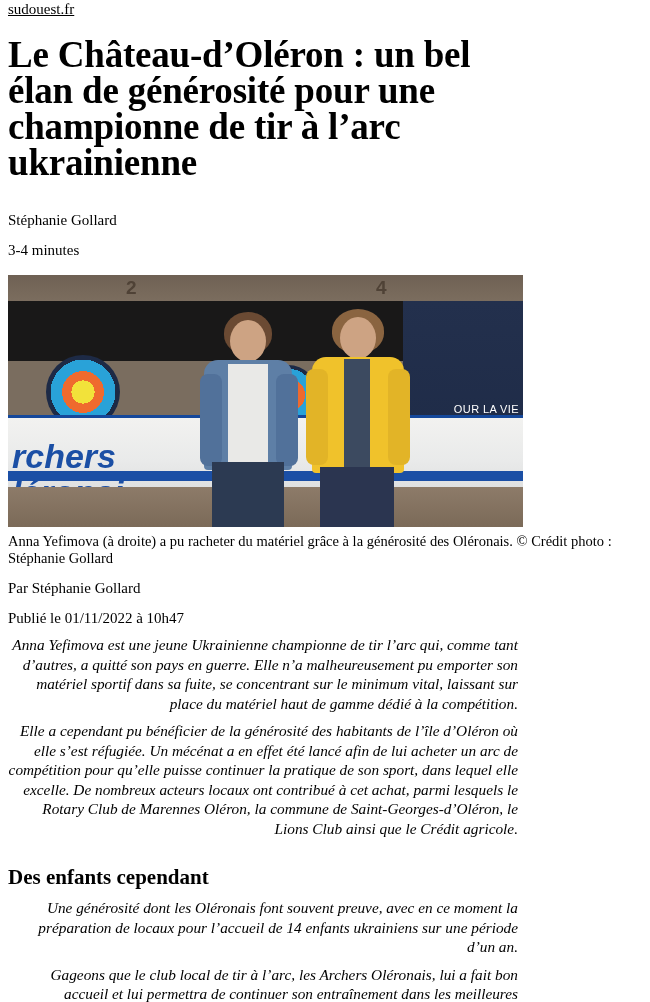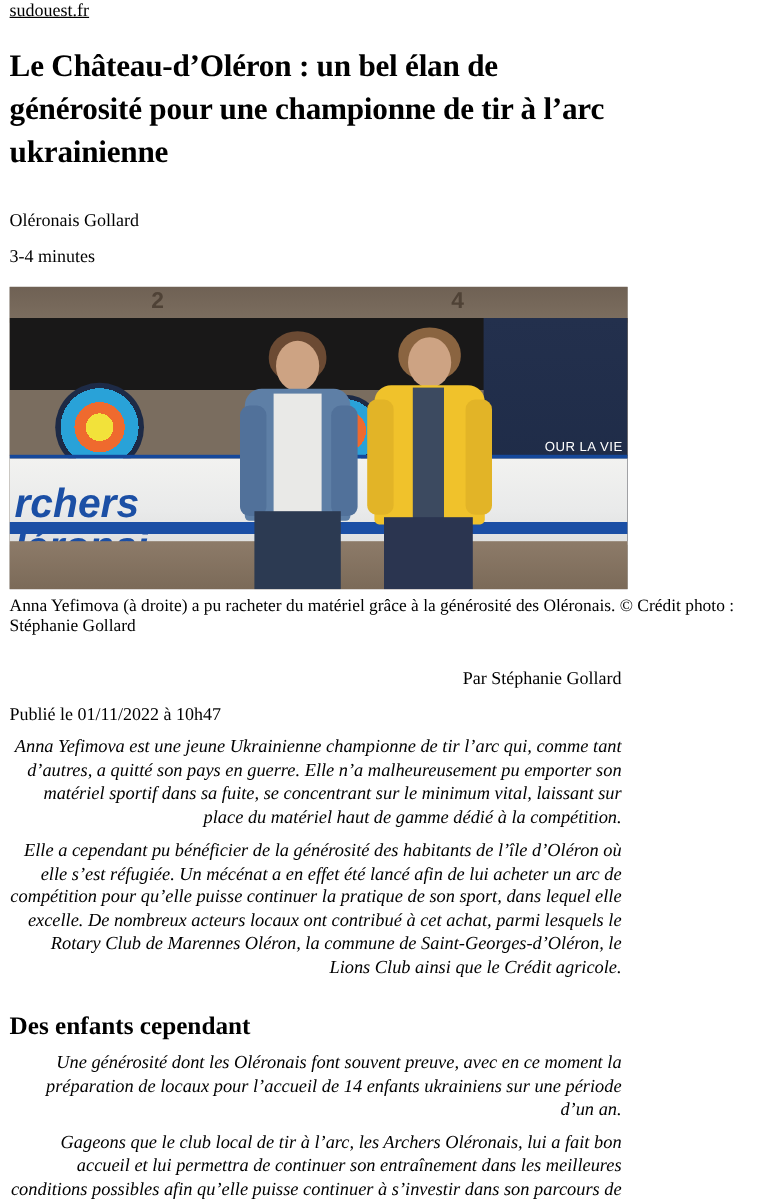--- a/index.html
+++ b/index.html
@@ -24,21 +24,21 @@
     font-size: 15px;
     color: #000000;
     text-decoration: underline;
     display: inline-block;
     margin: 0 0 2px 0;
     line-height: 16px;
   }
   h1.headline {
     font-family: "Liberation Serif", serif;
     font-weight: bold;
-    font-size: 26px;
+    font-size: 37px;
     line-height: 36px;
     margin: 18px 0 0 0;
     letter-spacing: -0.2px;
   }
   .byline {
     font-size: 15px;
     line-height: 18px;
     margin-top: 30px;
   }
   .reading-time {
@@ -118,22 +118,21 @@
   .ph-arm { position:absolute; }
   .caption {
     font-size: 14.5px;
     line-height: 17px;
     margin-top: 6px;
     width: 630px;
   }
   .meta {
     font-size: 15px;
     line-height: 18px;
-    margin-top: 26px;
-    text-align: right;
+    margin-top: 12px;
   }
   p.body {
     font-size: 15.3px;
     line-height: 19.5px;
     margin: 8px 0 0 0;
     text-align: right;
     font-style: italic;
   }
   h2.subhead {
     font-size: 21px;
@@ -144,21 +143,21 @@
 </style>
 </head>
 <body>
 
 <div class="page">
 
   <a href="#" class="source-link">sudouest.fr</a>
 
   <h1 class="headline">Le Château-d’Oléron : un bel élan de générosité pour une championne de tir à l’arc ukrainienne</h1>
 
-  <div class="byline">Oléronais Gollard</div>
+  <div class="byline">Stéphanie Gollard</div>
   <div class="reading-time">3-4 minutes</div>
 
   <div class="figure">
     <div class="photo">
       <div class="ph-wallTop"></div>
       <div class="ph-target-num" style="left:118px;">2</div>
       <div class="ph-target-num" style="left:368px;">4</div>
       <div class="ph-black-band"></div>
       <div class="ph-wall2"></div>
 

